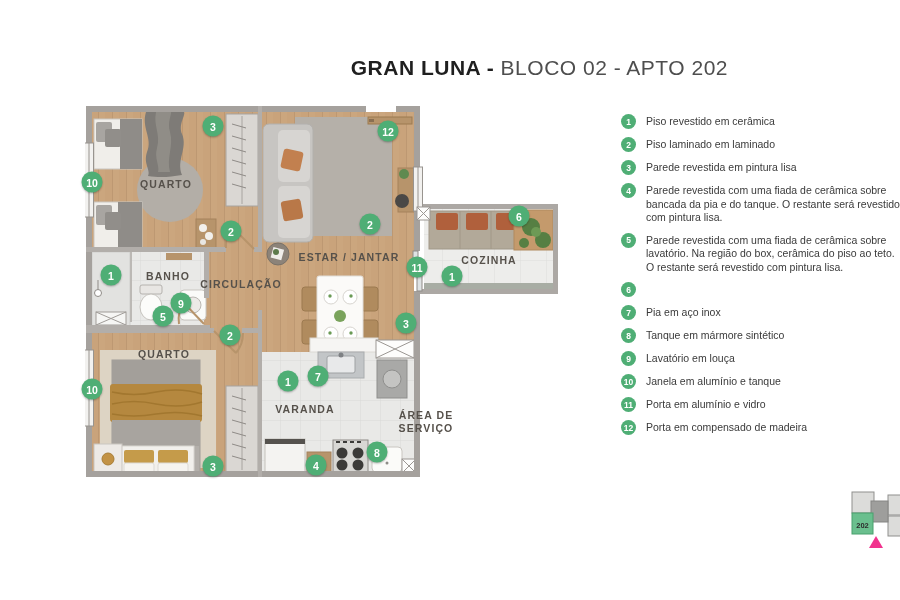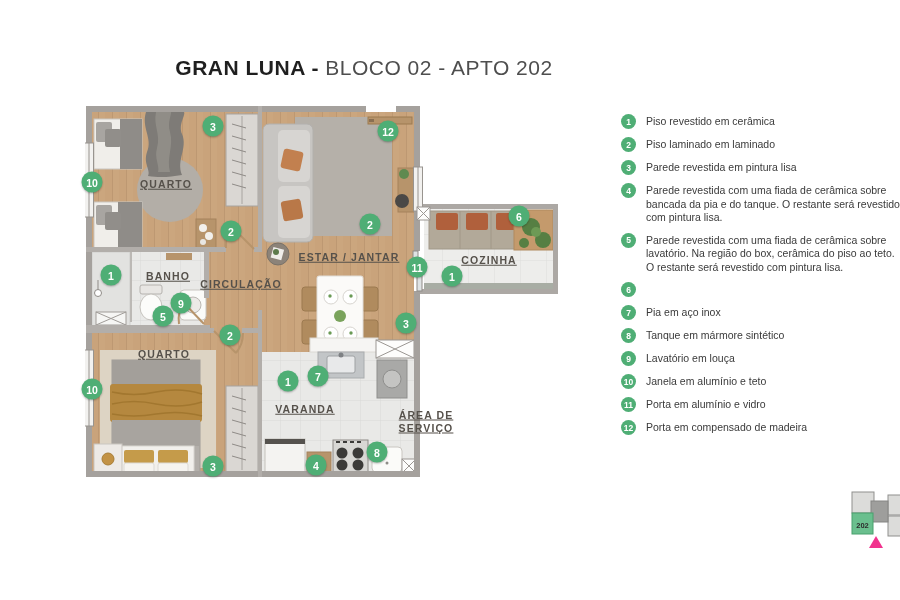--- a/index.html
+++ b/index.html
@@ -1,29 +1,29 @@
 <!DOCTYPE html>
 <html style="--green: #4fae75;"><head>
 <meta charset="utf-8">
 <style>
   html,body{margin:0;padding:0;background:#fff;}
   #app{position:relative;width:900px;height:600px;overflow:hidden;background:#ffffff;
        font-family:"Liberation Sans",sans-serif;}
   
-  .title{position:absolute;top:56px;left:0;width:728px;text-align:center;
+  .title{position:absolute;top:56px;left:0;width:728px;text-align:right;
          font-size:21px;letter-spacing:.5px;color:#262626;}
   .title .brand{font-weight:700;color:#1f1f1f;}
   .title .unit{font-weight:400;color:#4e4e4e;}
   
   .plansvg{position:absolute;left:85px;top:105px;width:478px;height:378px;}
   
   #plan-overlay{position:absolute;left:0;top:0;width:900px;height:600px;pointer-events:none;}
   .room-label{position:absolute;transform:translate(-50%,-50%);font-size:10.5px;
               letter-spacing:1.1px;color:#56514b;font-weight:600;white-space:pre-line;
-              text-align:center;line-height:12.5px;text-decoration:underline;}
+              text-align:center;line-height:12.5px;}
   .plan-marker{position:absolute;width:21px;height:21px;border-radius:50%;
                background:var(--green,#4fae75);color:#fff;font-weight:700;font-size:10.5px;
                display:flex;align-items:center;justify-content:center;
                transform:translate(-50%,-50%);box-shadow:0 1px 2px rgba(0,0,0,.28);}
   
   .legend{position:absolute;left:621px;top:114px;width:300px;}
   .legend-row{display:flex;align-items:flex-start;margin-bottom:8px;}
   .legend-dot{flex:0 0 auto;width:15px;height:15px;border-radius:50%;
               background:var(--green,#4fae75);color:#fff;font-size:8.5px;font-weight:700;
               display:flex;align-items:center;justify-content:center;margin-right:10px;}
@@ -303,21 +303,21 @@
       <div class="legend-row">
         <span class="legend-dot">8</span>
         <span class="legend-text">Tanque em mármore sintético</span>
       </div>
       <div class="legend-row">
         <span class="legend-dot">9</span>
         <span class="legend-text">Lavatório em louça</span>
       </div>
       <div class="legend-row">
         <span class="legend-dot">10</span>
-        <span class="legend-text">Janela em alumínio e teto</span>
+        <span class="legend-text">Janela em alumínio e tanque</span>
       </div>
       <div class="legend-row">
         <span class="legend-dot">11</span>
         <span class="legend-text">Porta em alumínio e vidro</span>
       </div>
       <div class="legend-row">
         <span class="legend-dot">12</span>
         <span class="legend-text">Porta em compensado de madeira</span>
       </div>
     </div>

